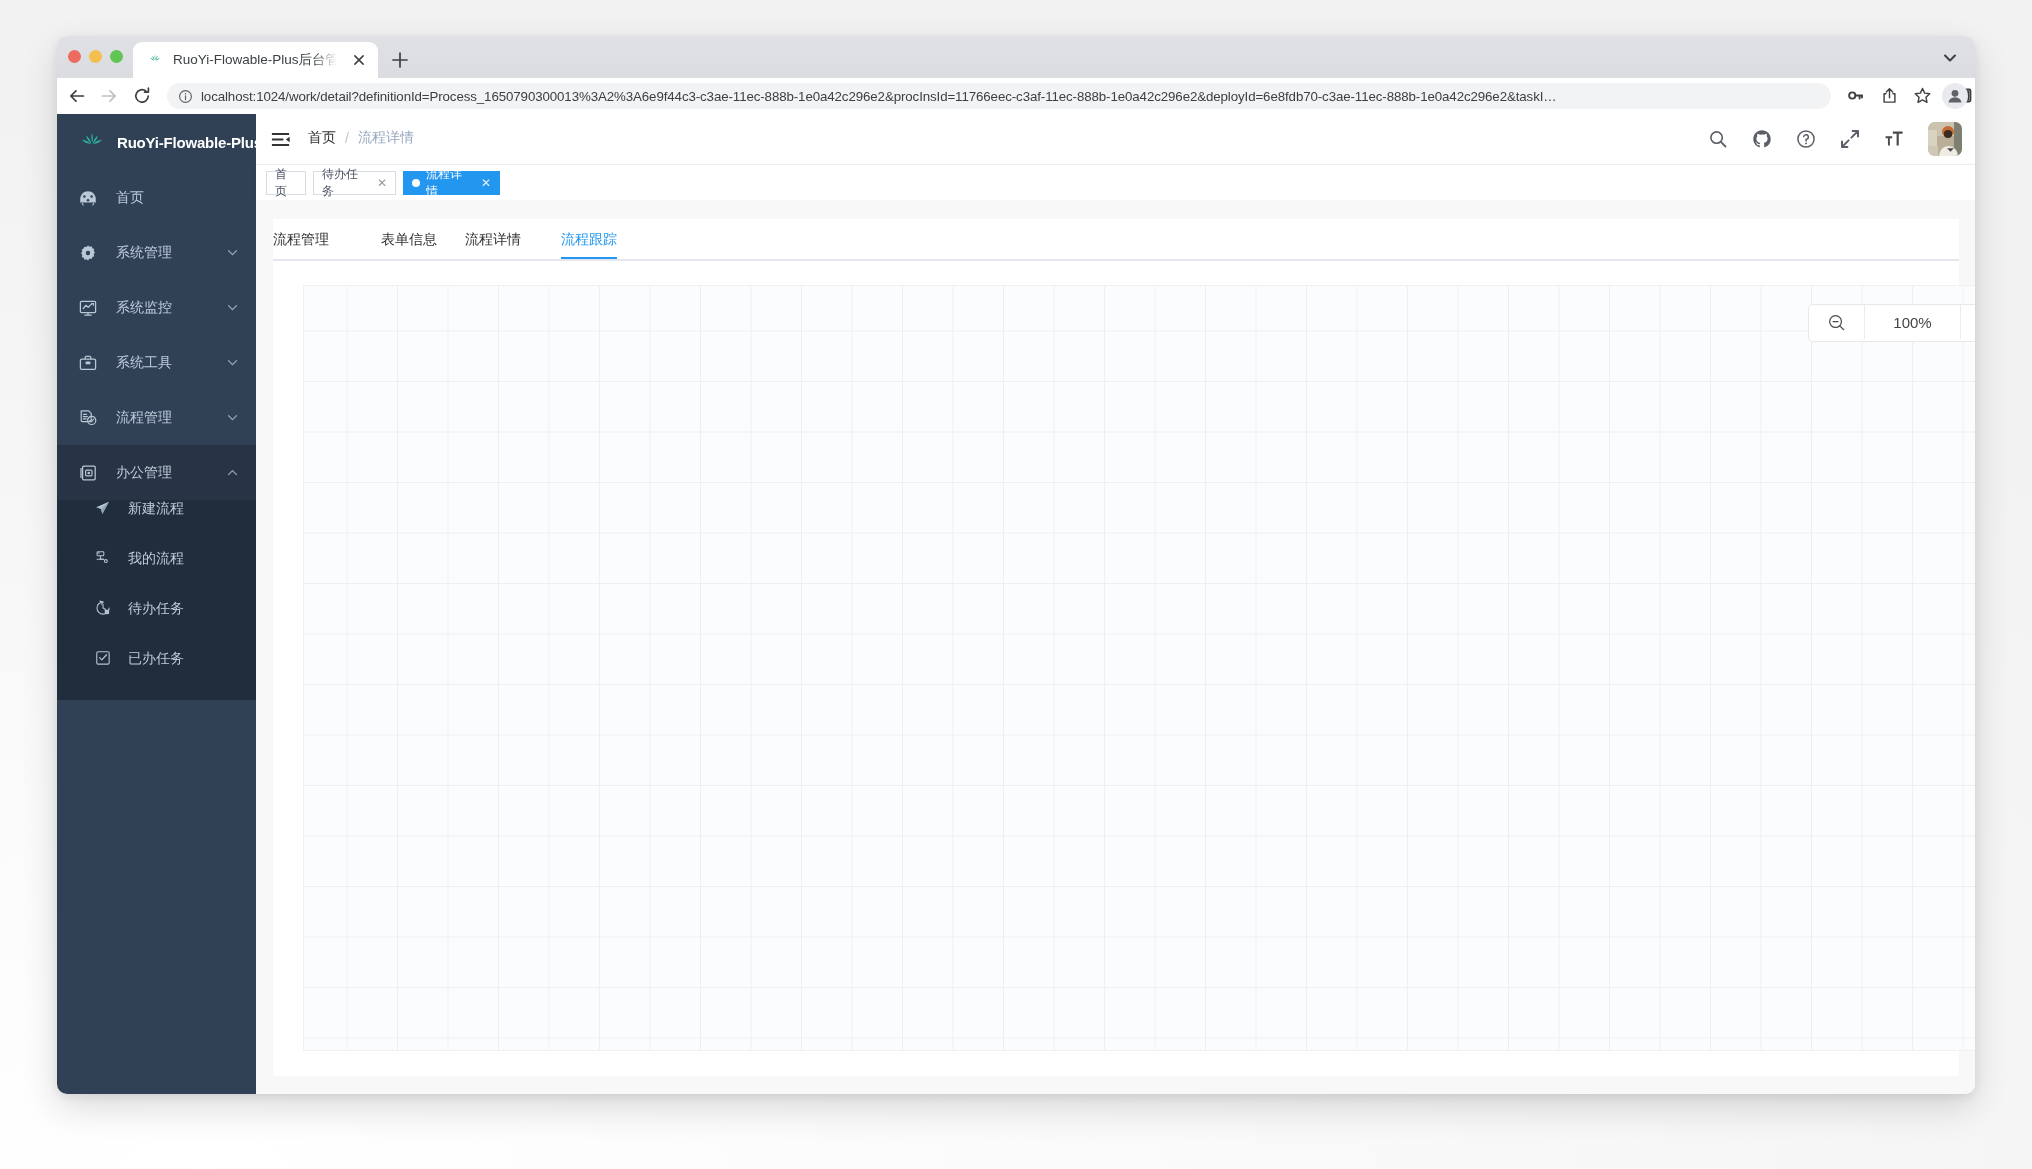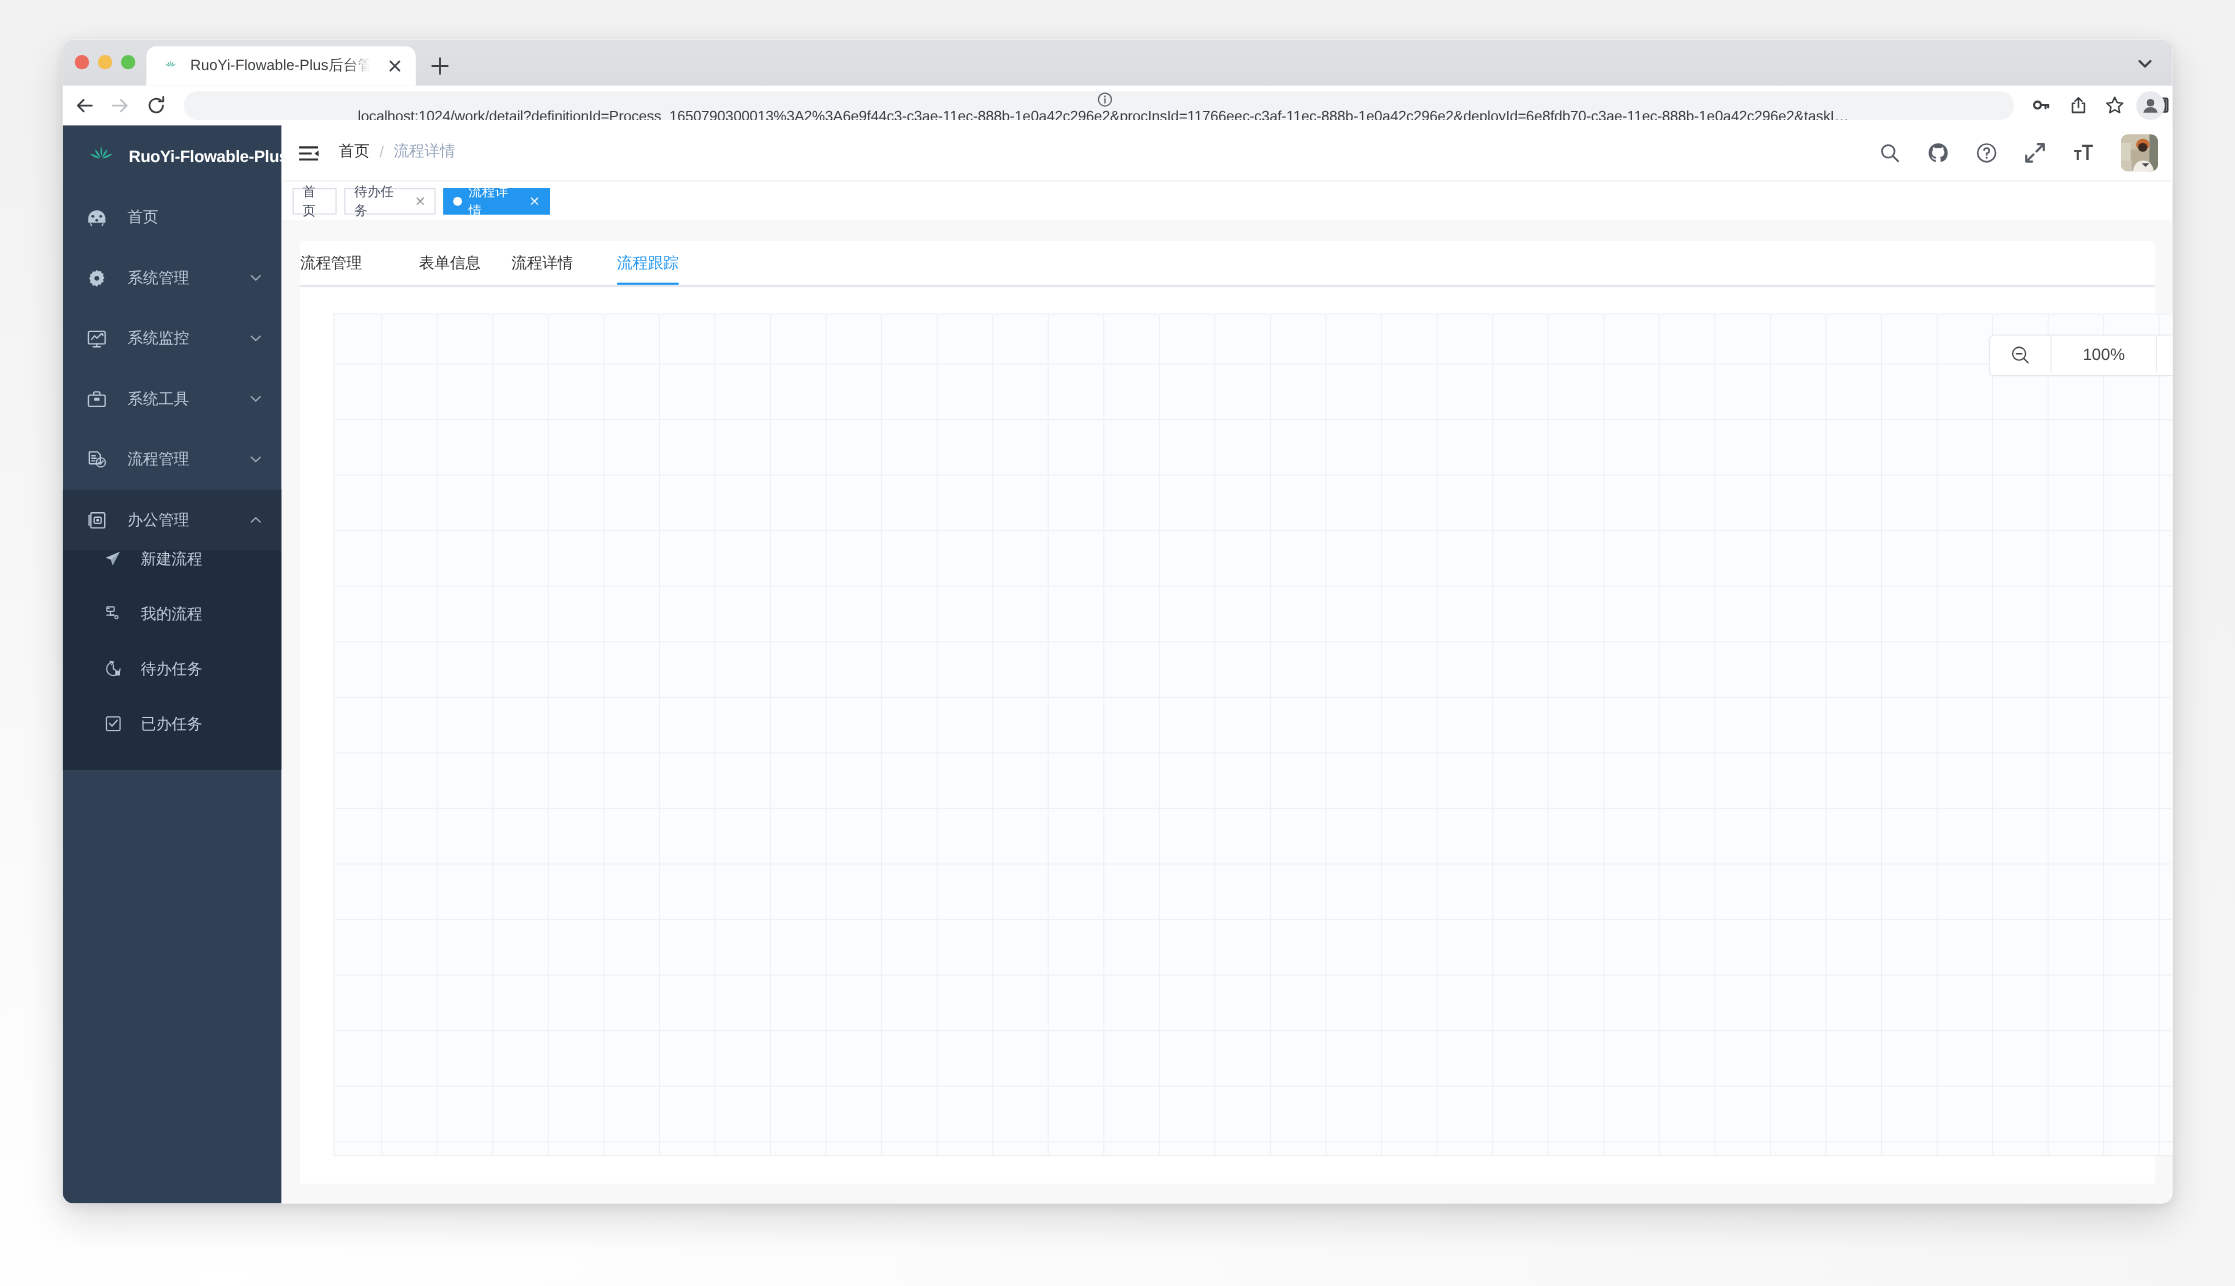--- a/index.html
+++ b/index.html
@@ -31,21 +31,21 @@
     -webkit-mask-image:linear-gradient(90deg,#000 86%,transparent 100%);
     mask-image:linear-gradient(90deg,#000 86%,transparent 100%);}
   .tab-close{position:absolute;right:10px;top:9px;width:18px;height:18px;}
   .newtab{position:absolute;left:330px;top:11px;width:26px;height:26px;}
   .chev-down{position:absolute;right:16px;top:13px;width:18px;height:18px;}
 
   
   .toolbar{position:absolute;left:0;top:42px;width:100%;height:36px;background:#fff;}
   .nav-ico{position:absolute;top:8px;width:20px;height:20px;}
   .urlbar{position:absolute;left:110px;top:5px;width:1664px;height:26px;
-    background:#f1f3f4;border-radius:13px;display:flex;align-items:center;flex-direction:column;}
+    background:#f1f3f4;border-radius:13px;display:flex;align-items:center;}
   .url-info{margin-left:11px;width:15px;height:15px;flex:0 0 15px;}
   .url-text{margin-left:8px;font-size:13.3px;color:#3c4043;white-space:nowrap;
     overflow:hidden;letter-spacing:-.1px;}
   .tb-ico{position:absolute;top:8px;width:19px;height:19px;}
   .profile-circle{position:absolute;left:1885px;top:5px;width:26px;height:26px;
     border-radius:50%;background:#e8eaed;}
 
   
   .page{position:absolute;left:0;top:78px;width:1918px;height:980px;background:#f8f8f9;}
 

